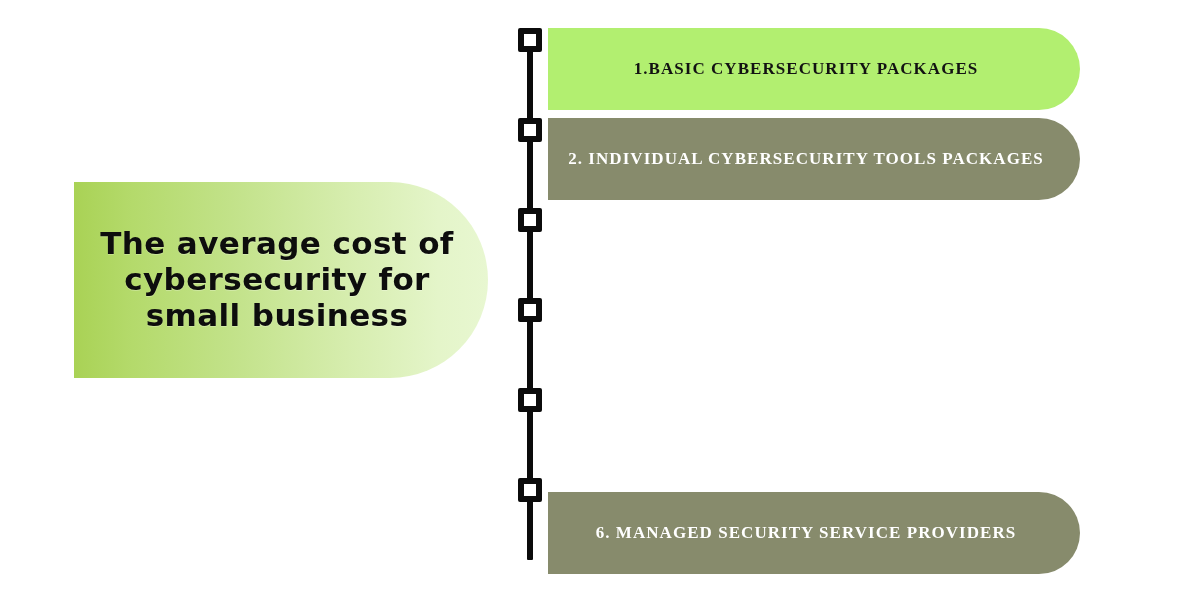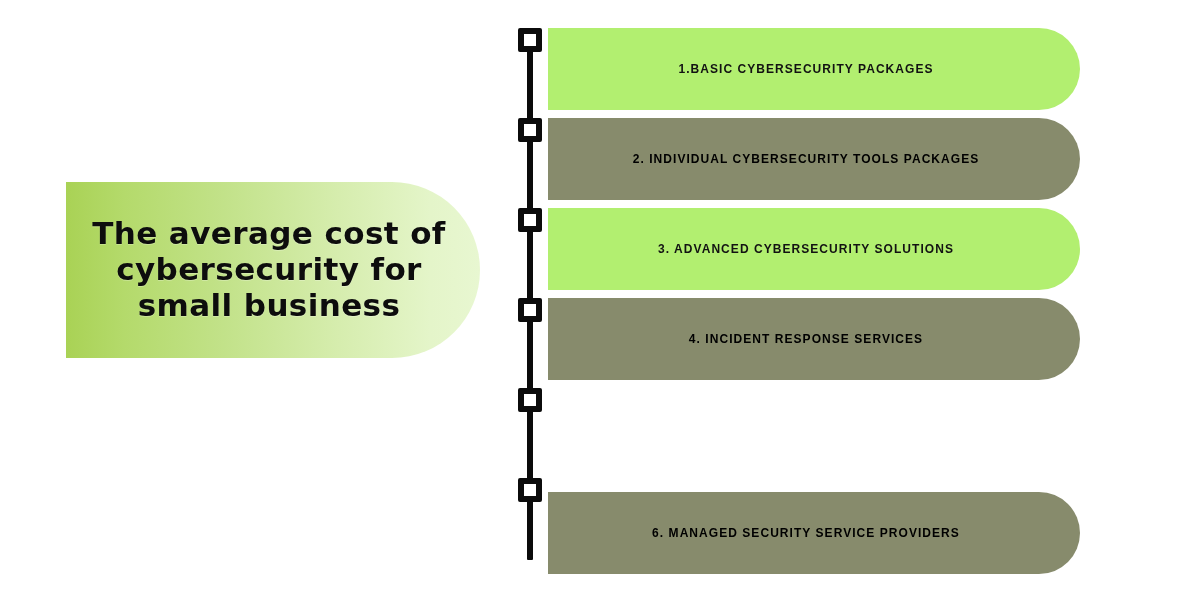--- a/index.html
+++ b/index.html
@@ -18,24 +18,24 @@
   .canvas {
     position: relative;
     width: 1200px;
     height: 600px;
     background: #ffffff;
   }
 
   
   .title-panel {
     position: absolute;
-    left: 66px;
+    left: 74px;
     top: 182px;
     width: 414px;
-    height: 176px;
+    height: 196px;
     background: linear-gradient(90deg,
         #a9d255 0%,
         #b4da6b 14%,
         #c2e289 38%,
         #d6edae 66%,
         #e4f5c9 88%,
         #e8f7d1 100%);
     border-radius: 0 98px 98px 0;
     box-sizing: border-box;
     display: flex;
@@ -101,29 +101,29 @@
     display: flex;
     align-items: center;
     justify-content: center;
     box-sizing: border-box;
     padding: 0 34px 0 18px;
   }
   .bar.green { background: #b2ef70; }
   .bar.olive { background: #878b6c; }
 
   .bar-label {
-    font-family: Liberation Sans, sans-serif;
+    font-family: Liberation Serif, serif;
     font-weight: bold;
-    font-size: 12px;
+    font-size: 17px;
     letter-spacing: 1.05px;
     text-transform: uppercase;
     white-space: nowrap;
   }
   .bar.green .bar-label { color: #121212; }
-  .bar.olive .bar-label { color: #000000; }
+  .bar.olive .bar-label { color: #ffffff; }
 </style>
 </head>
 <body>
 
 <div class="canvas">
 
   <div class="title-panel">
     <div class="title-text">The average cost of
 cybersecurity for
 small business</div>
@@ -139,24 +139,18 @@
     <div class="timeline-node" style="top:450px"></div>
   </div>
 
   <div class="bars">
     <div class="bar green" style="top:0px">
       <span class="bar-label">1.BASIC CYBERSECURITY PACKAGES</span>
     </div>
     <div class="bar olive" style="top:90px">
       <span class="bar-label">2. INDIVIDUAL CYBERSECURITY TOOLS PACKAGES</span>
     </div>
-    <div class="bar green" style="top:180px">
-      <span class="bar-label">3. ADVANCED CYBERSECURITY SOLUTIONS</span>
-    </div>
-    <div class="bar olive" style="top:270px">
-      <span class="bar-label">4. INCIDENT RESPONSE SERVICES</span>
-    </div>
     <div class="bar olive" style="top:464px">
       <span class="bar-label">6. MANAGED SECURITY SERVICE PROVIDERS</span>
     </div>
   </div>
 
 </div>
 
 </body></html>

